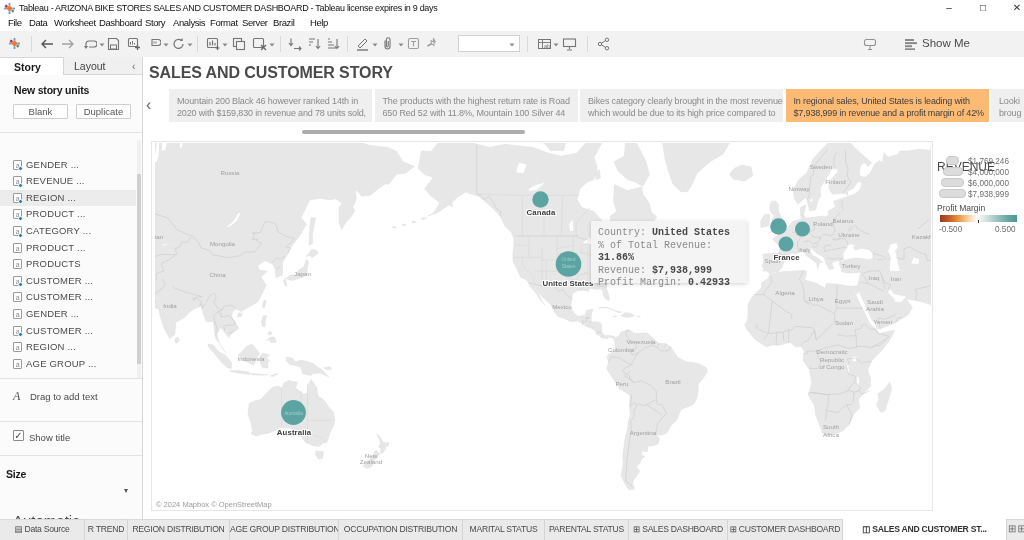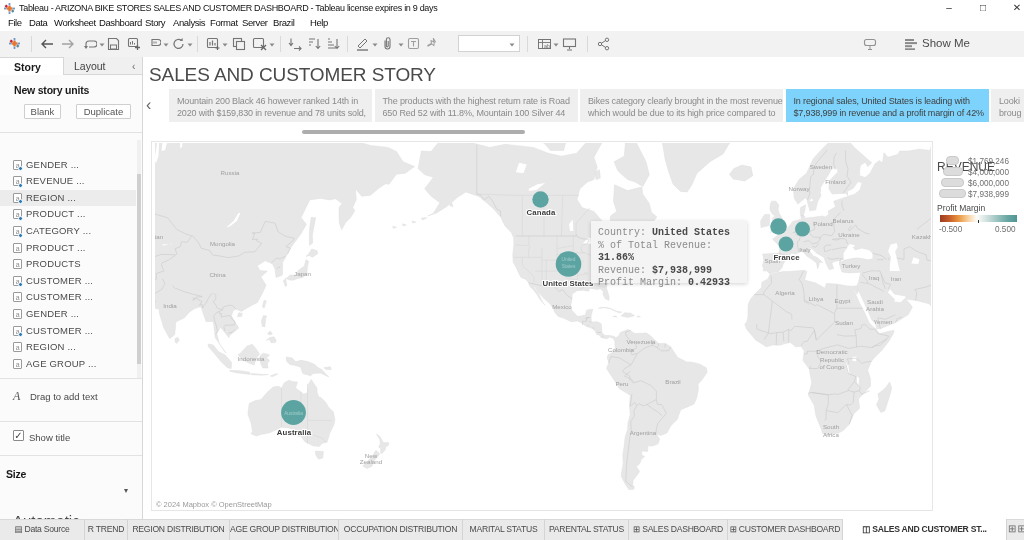--- a/index.html
+++ b/index.html
@@ -22,23 +22,23 @@
 #tabLayout { left:64px; top:57px; width:78px; height:18px; background:#f0f0f0; border-bottom:1px solid #d7d7d7; font-size:10.5px; color:#444; padding:3px 0 0 10px; }
 .sec { font-weight:bold; font-size:10.5px; letter-spacing:-0.2px; color:#1a1a1a; }
 .btn { height:15px; background:#fff; border:1px solid #cfcfcf; border-radius:1px; font-size:9.5px; color:#555; text-align:center; line-height:14px; }
 .sheetrow { left:0; width:136px; height:16.6px; font-size:9.5px; letter-spacing:-0.2px; color:#4a4a4a; }
 .sheetrow .nm { position:absolute; left:26px; top:2px; letter-spacing:0.2px; }
 .wsic { position:absolute; left:13px; top:3px; width:9px; height:10px; border:1px solid #9a9a9a; border-radius:1px; background:#fff; font-size:7px; color:#8a8a8a; text-align:center; line-height:9px; }
 .wsic i { font-style:normal; }
 .dot { position:absolute; left:18px; top:9.5px; width:5px; height:5px; border-radius:50%; background:#2d7bb5; border:1px solid #fff; }
 .hsep { left:0; width:142px; height:1px; background:#e2e2e2; }
 
-#storytitle { left:149px; top:64px; font-size:19px; color:#4a4a4a; letter-spacing:-0.1px; }
+#storytitle { left:149px; top:64px; font-size:16px; color:#4a4a4a; letter-spacing:-0.1px;font-weight:bold; }
 .cap { top:89px; width:203px; height:33px; overflow:hidden; background:#efefef; font-size:9px; letter-spacing:-0.15px; color:#8a8a8a; padding:5.5px 0 0 8px; line-height:12.8px; white-space:nowrap; }
-.capsel { background:#7dd3fc; color:#3f3f3f; }
+.capsel { background:#fdba74; color:#3f3f3f; }
 .navarrow { font-size:16px; color:#666; }
 #scrollthumb { left:302px; top:129.5px; width:223px; height:4.5px; background:#adadad; border-radius:2.5px; }
 #mapbox { left:151px; top:141px; width:782px; height:370px; border:1px solid #e6e6e6; background:#fff; }
 #mapviz { left:155px; top:143px; width:776px; height:366px; overflow:hidden; }
 #attrib { left:156px; top:500px; font-size:7.5px; color:#9a9a9a; }
 
 #tooltip { left:591px; top:221px; width:156px; height:62px; background:rgba(244,244,244,0.97); box-shadow:0 1px 4px rgba(0,0,0,0.18); font-size:10px; color:#8b8b8b; padding:6px 0 0 7px; line-height:12.6px;font-family:Liberation Mono, monospace; }
 #tooltip b { color:#4a4a4a; }
 .lshape { position:absolute; background:#dcdcdc; border:1px solid #c9c9c9; border-radius:4px; }
 .lval { position:absolute; font-size:8.2px; color:#6f6f6f; }
@@ -226,21 +226,21 @@
         <rect x="0" y="9.3" width="10" height="2"></rect>
       </g>
     </svg>
 <div class="abs" style="left:922px;top:37px;font-size:11.5px;color:#4a4a4a">Show Me</div>
 
   <div class="abs" id="leftpanel"></div>
   <div class="abs" id="tabStory">Story</div>
   <div class="abs" id="tabLayout">Layout</div>
   <div class="abs" style="left:132px;top:61px;font-size:10px;color:#666">‹</div>
   <div class="abs sec" style="left:14px;top:84px">New story units</div>
-  <div class="abs btn" style="left:24px;top:104px;width:37px">Blank</div>
+  <div class="abs btn" style="left:13px;top:104px;width:55px">Blank</div>
   <div class="abs btn" style="left:76px;top:104px;width:55px">Duplicate</div>
   <div class="abs hsep" style="top:132px"></div>
 <div class="abs sheetrow" style="top:156.6px;">
       <span class="wsic"><i>a</i></span>
       <span class="dot"></span>
       <span class="nm">GENDER ...</span>
     </div>
 <div class="abs sheetrow" style="top:173.2px;">
       <span class="wsic"><i>a</i></span>
       <span class="dot"></span>

